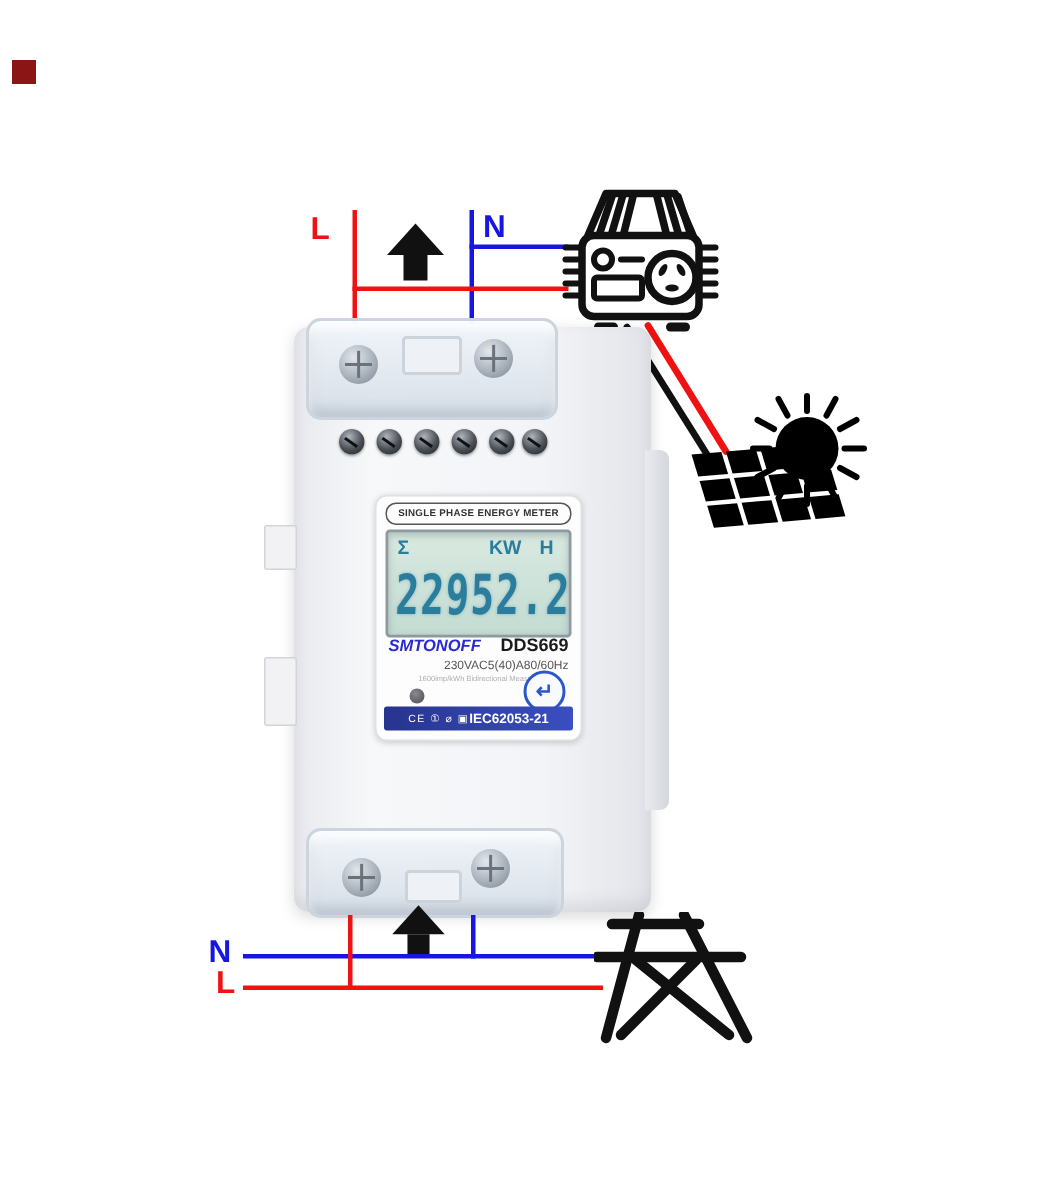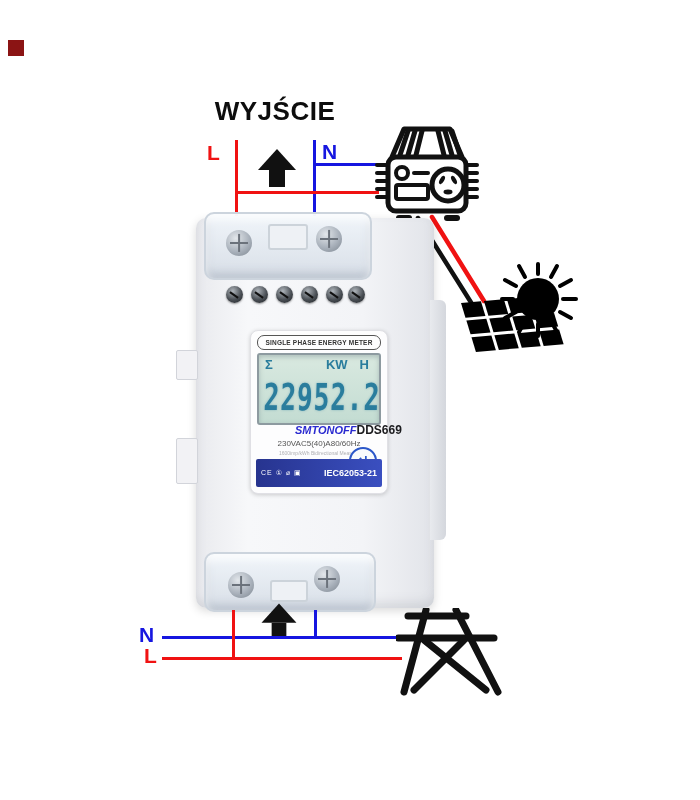--- a/index.html
+++ b/index.html
@@ -83,54 +83,53 @@
      box-shadow:inset 0 2px 5px rgba(90,110,115,.35);color:#2a7d9d;overflow:hidden;}
   .lcd-top{display:flex;align-items:center;padding:2px 6px 0 6px;font-size:13px;font-weight:bold;}
   .lcd-kw{margin-left:auto;}
   .lcd-h{margin-left:12px;margin-right:4px;}
   .lcd-digits{position:absolute;left:4px;bottom:4px;font-family:"DejaVu Sans Mono",monospace;
      font-weight:bold;font-size:26px;letter-spacing:1px;color:#2a7d9d;
      transform:scaleY(1.42) skewX(-3deg);transform-origin:left bottom;
      text-shadow:0 0 2px rgba(42,125,157,.45);}
   .fp-brand-row{position:absolute;left:8px;right:8px;top:92px;display:flex;
      justify-content:space-between;align-items:baseline;}
-  .fp-brand{color:#2a2ad0;font-weight:bold;font-style:italic;font-size:11px;margin-left:36px;}
+  .fp-brand{color:#2a2ad0;font-weight:bold;font-style:italic;font-size:11px;}
   .fp-model{color:#1b1b1e;font-weight:bold;font-size:12px;}
   .fp-specs{position:absolute;left:8px;right:8px;top:108px;display:flex;
-     justify-content:center;font-size:8px;color:#555;}
+     justify-content:flex-end;font-size:8px;color:#555;}
   .fp-tiny{position:absolute;left:0;right:0;top:119px;text-align:center;font-size:5px;color:#b0b0b4;}
   .fp-led{position:absolute;left:22px;top:128px;width:10px;height:10px;border-radius:50%;
      background:radial-gradient(circle at 40% 35%,#8a8a8e,#4c4c50);}
   .fp-btn{position:absolute;right:10px;top:116px;width:24px;height:24px;border-radius:50%;
      border:2.5px solid #2b57c9;background:#f8fafc;color:#2b57c9;font-size:14px;font-weight:bold;
      text-align:center;line-height:22px;}
-  .fp-strip{position:absolute;left:5px;right:5px;bottom:6px;height:28px;border-radius:2px;
+  .fp-strip{position:absolute;left:5px;right:5px;bottom:6px;height:16px;border-radius:2px;
      background:linear-gradient(90deg,#27348f,#3a4fc0);color:#fff;display:flex;
-     align-items:center;justify-content:space-between;padding:0 5px;}
+     align-items:center;justify-content:center;padding:0 5px;}
   .fp-certs{font-size:7px;letter-spacing:1px;}
   .fp-standard{font-size:9px;font-weight:bold;}
 
   
   .inverter-svg{left:374px;top:123px;}
   .cables-svg{left:410px;top:212px;}
   .sun-svg{left:500px;top:262px;}
   .pylon-svg{left:396px;top:608px;}
   .solar-panel{left:461px;top:303px;width:88px;height:50px;display:grid;
      grid-template-columns:repeat(4,1fr);grid-template-rows:repeat(3,1fr);gap:3px;
      transform:rotate(-5deg) skewX(12deg);transform-origin:left top;}
   .solar-cell{background:#000;}
 </style>
 </head>
 <body>
 
 <div class="stage">
 
   <div class="abs corner-badge"></div>
 
-  <div class="abs title">WYJŚCIE</div>
 
   <div class="abs phase-label lbl-red top-l">L</div>
   <div class="abs phase-label lbl-blue top-n">N</div>
   <div class="wire wire-red w-v top-red-v"></div>
   <div class="wire wire-blue w-v top-blue-v"></div>
   <div class="wire wire-blue w-h top-blue-h"></div>
   <div class="wire wire-red w-h top-red-h"></div>
   <div class="up-arrow arrow-top">
     <div class="head"></div>
     <div class="shaft"></div>

